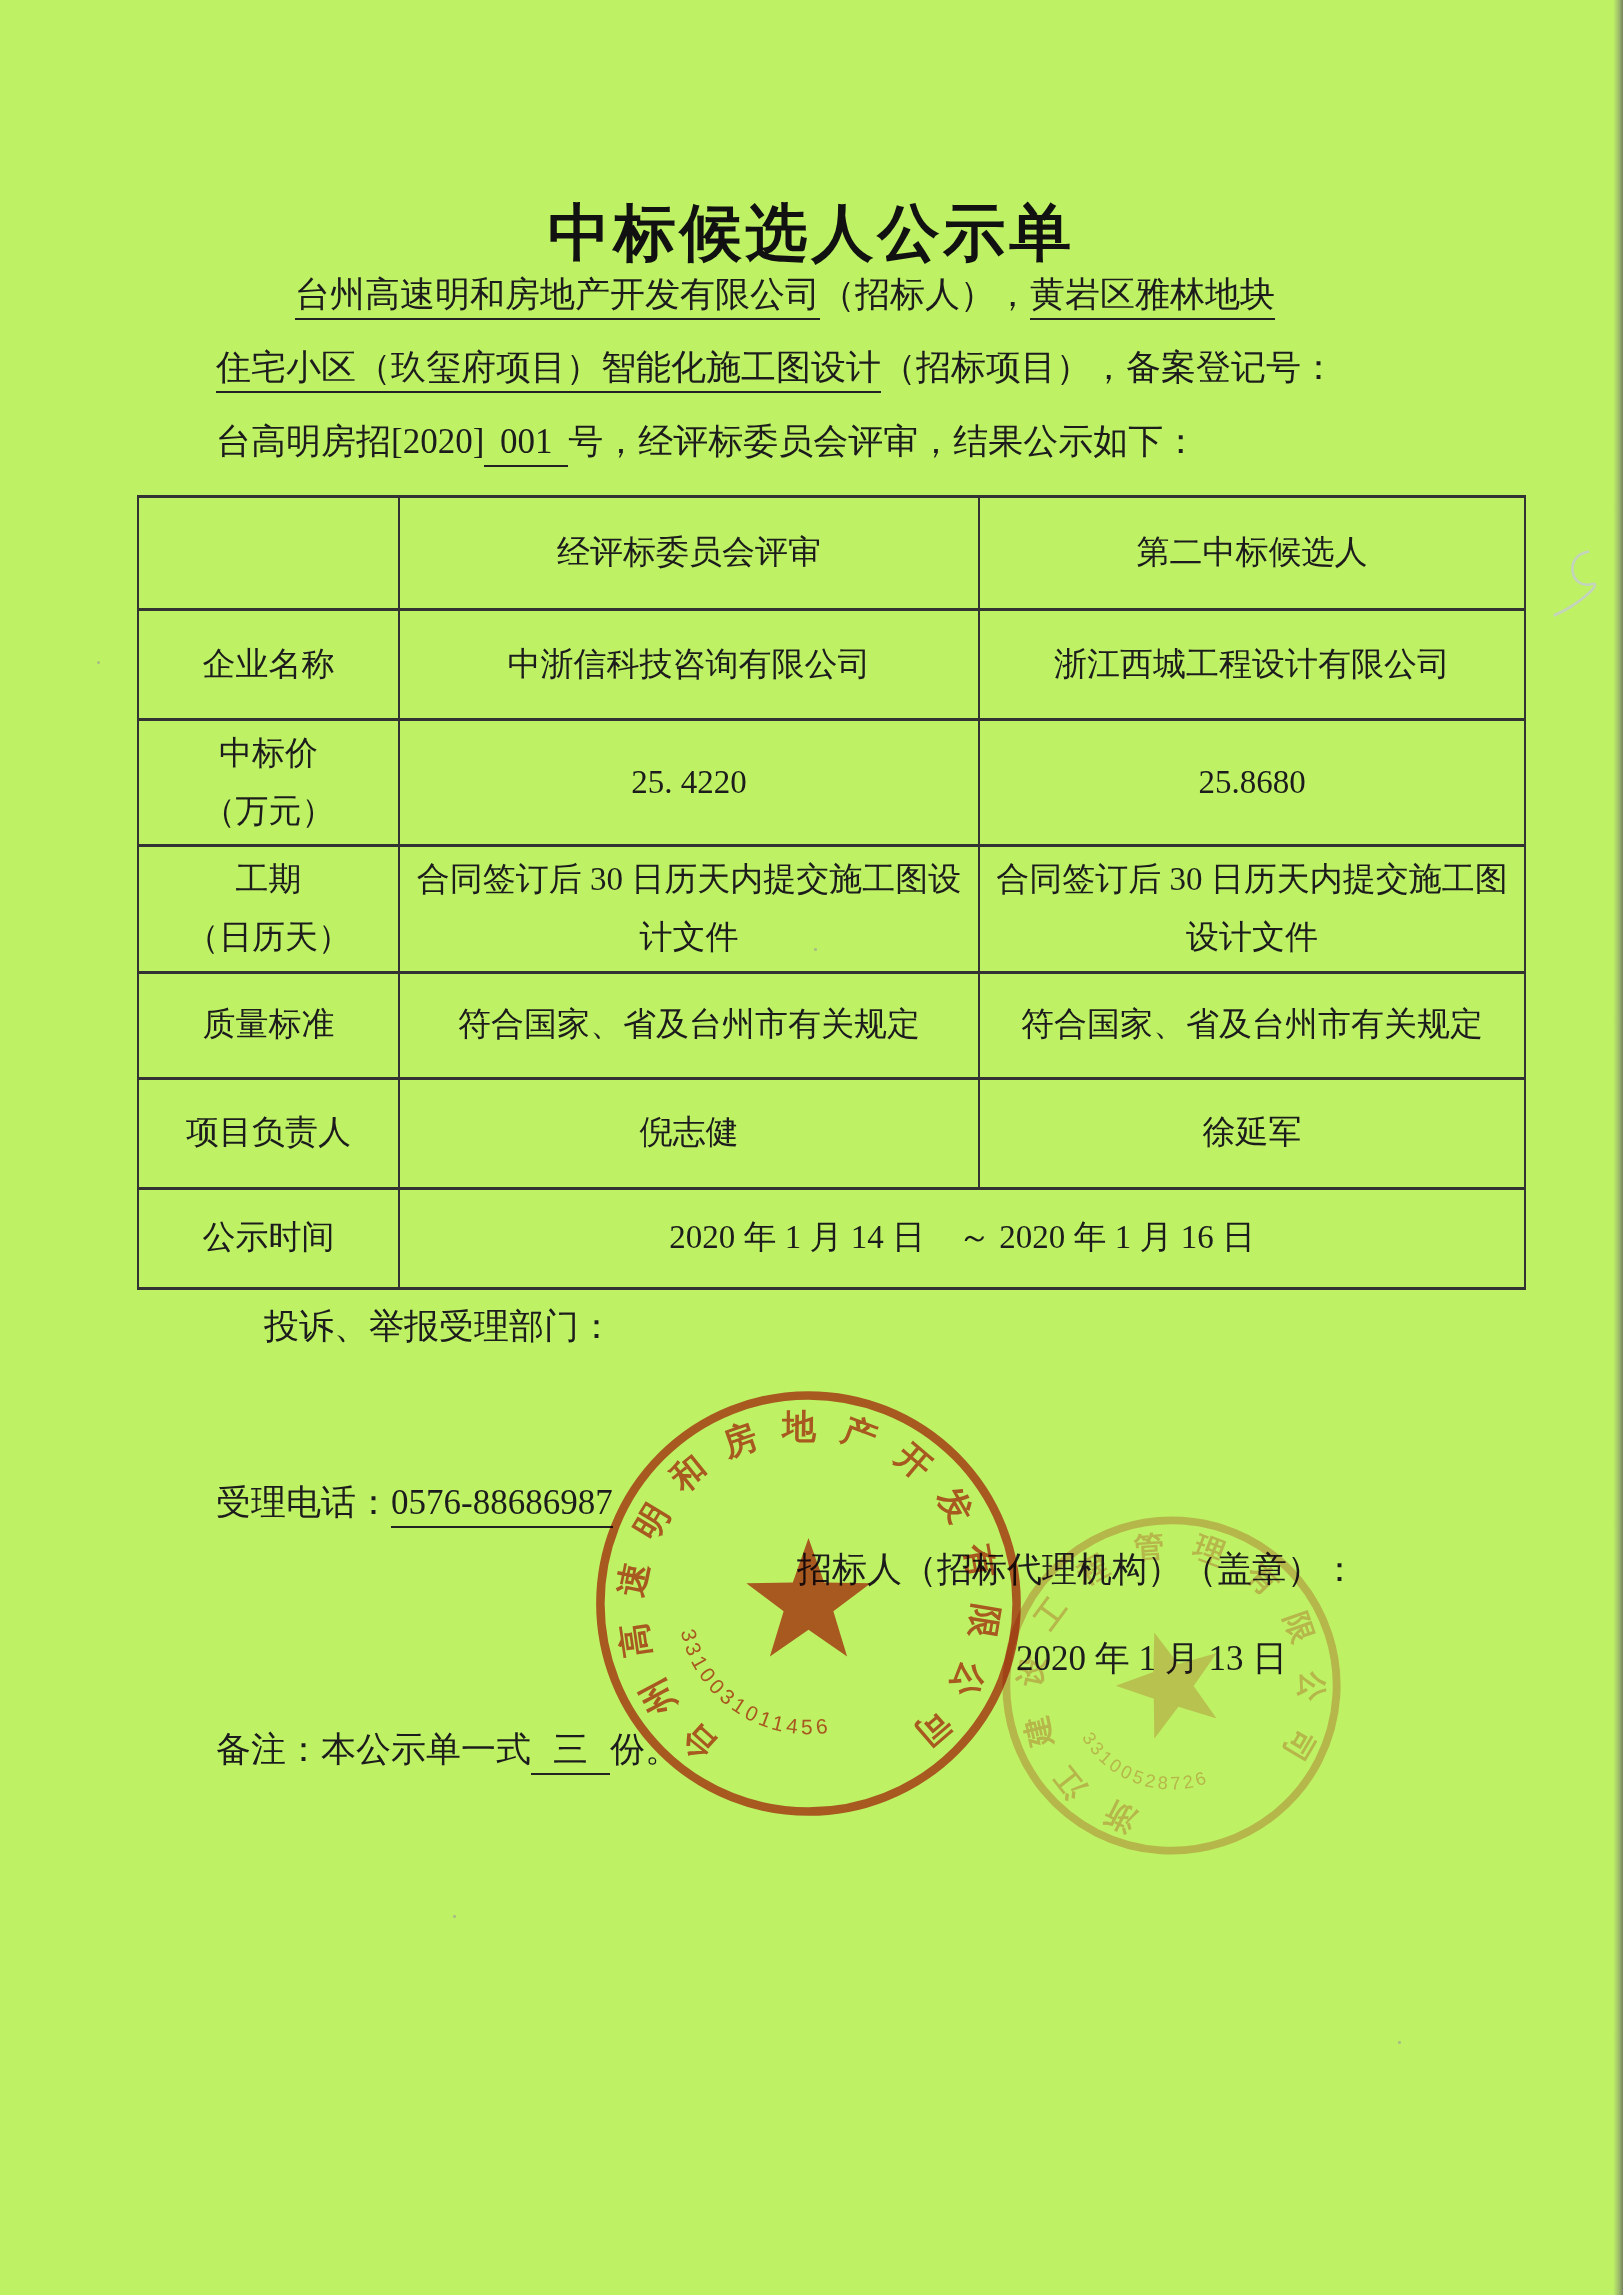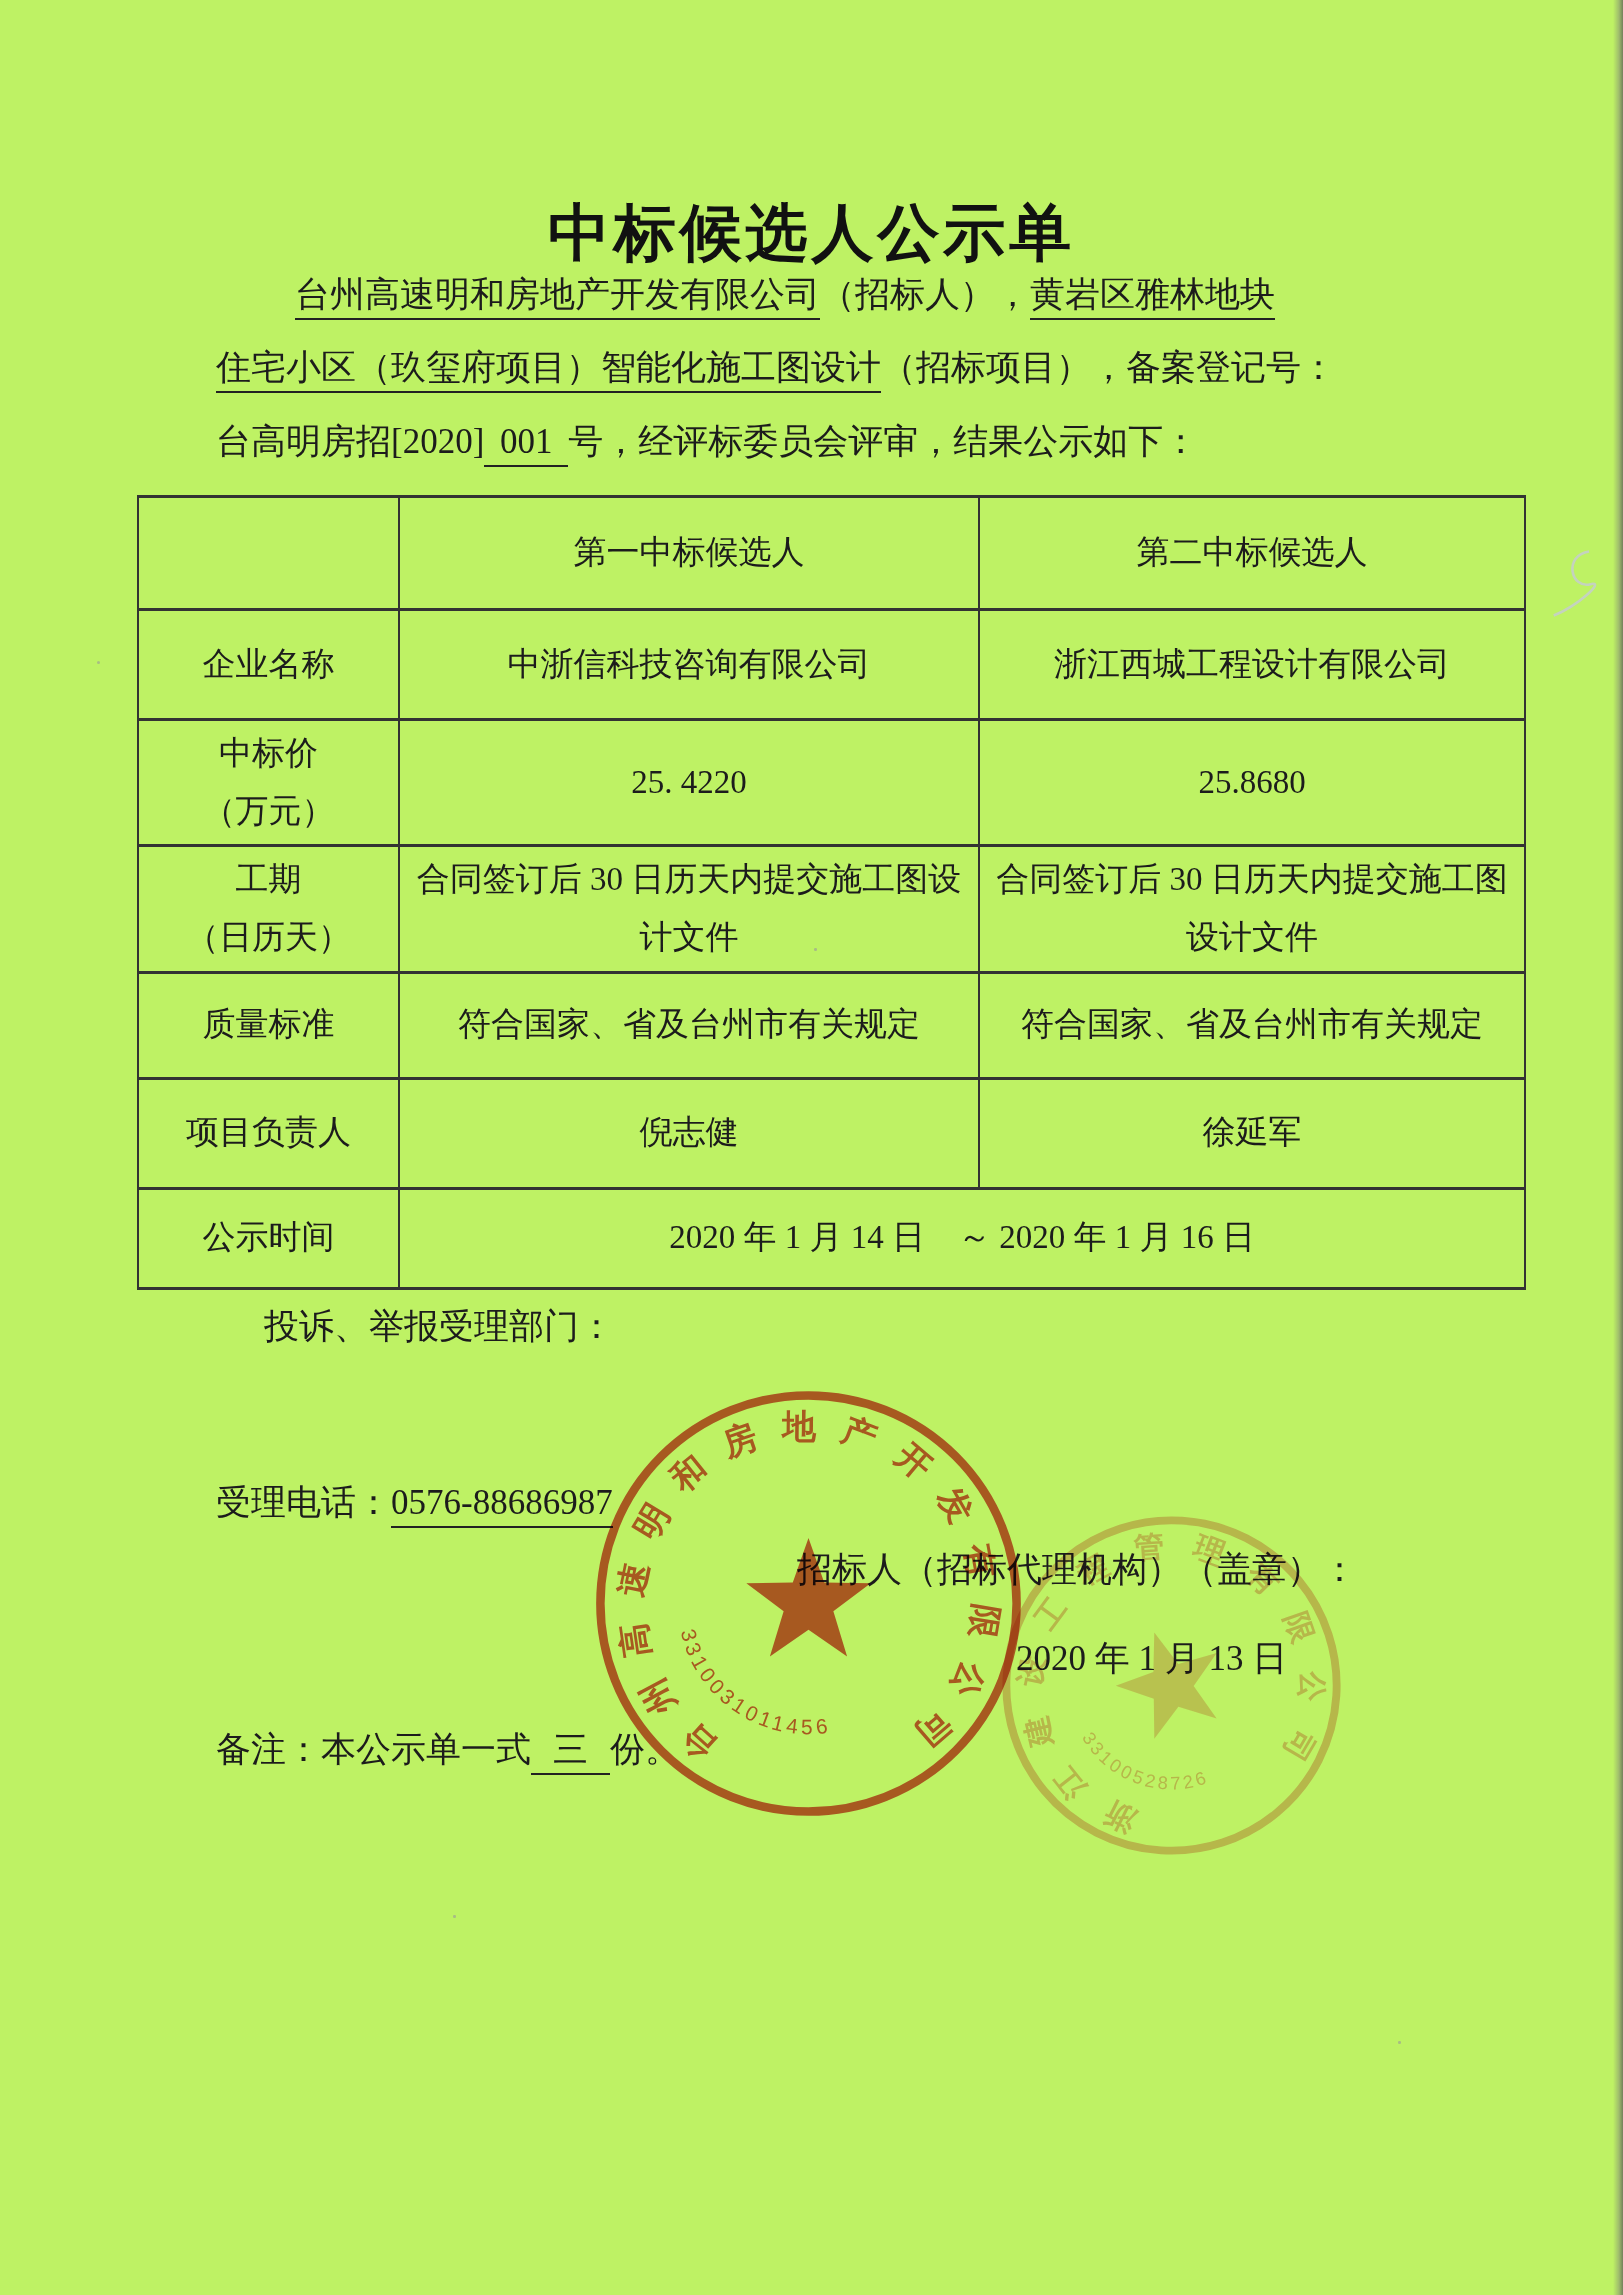--- a/index.html
+++ b/index.html
@@ -57,21 +57,21 @@
 
   <table class="bid">
     <colgroup>
         <col style="width:261px">
         <col style="width:580px">
         <col style="width:546px">
       </colgroup>
     <tbody>
         <tr style="height:113px">
       <td></td>
-      <td>第一中标候选人</td>
+      <td>经评标委员会评审</td>
       <td>第二中标候选人</td>
     </tr>
     <tr style="height:110px">
       <td class="lbl">企业名称</td>
       <td>中浙信科技咨询有限公司</td>
       <td>浙江西城工程设计有限公司</td>
     </tr>
     <tr style="height:117px">
       <td class="lbl">中标价
 （万元）</td>

